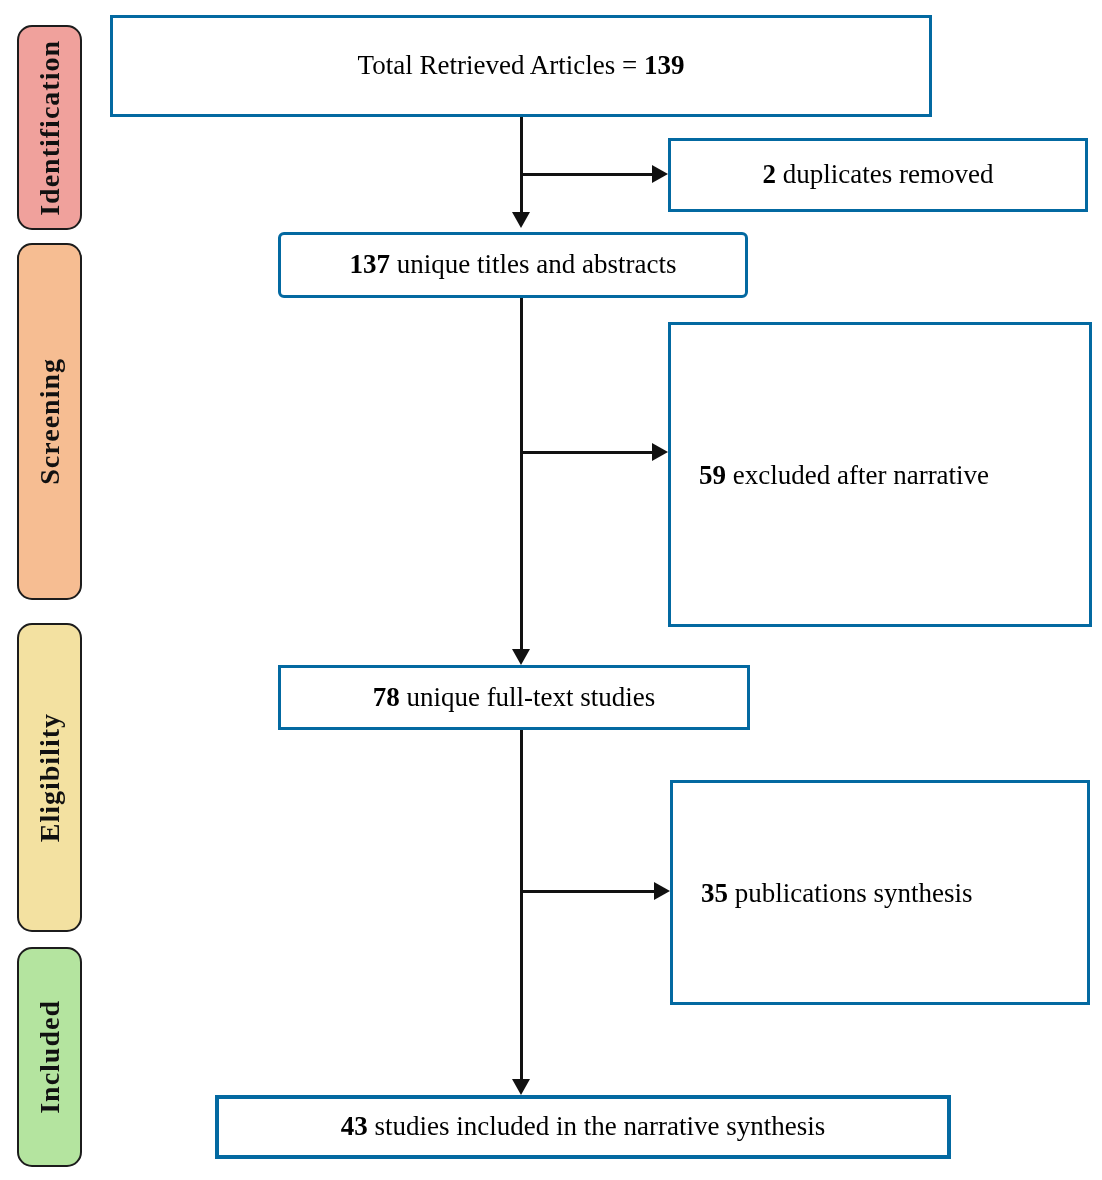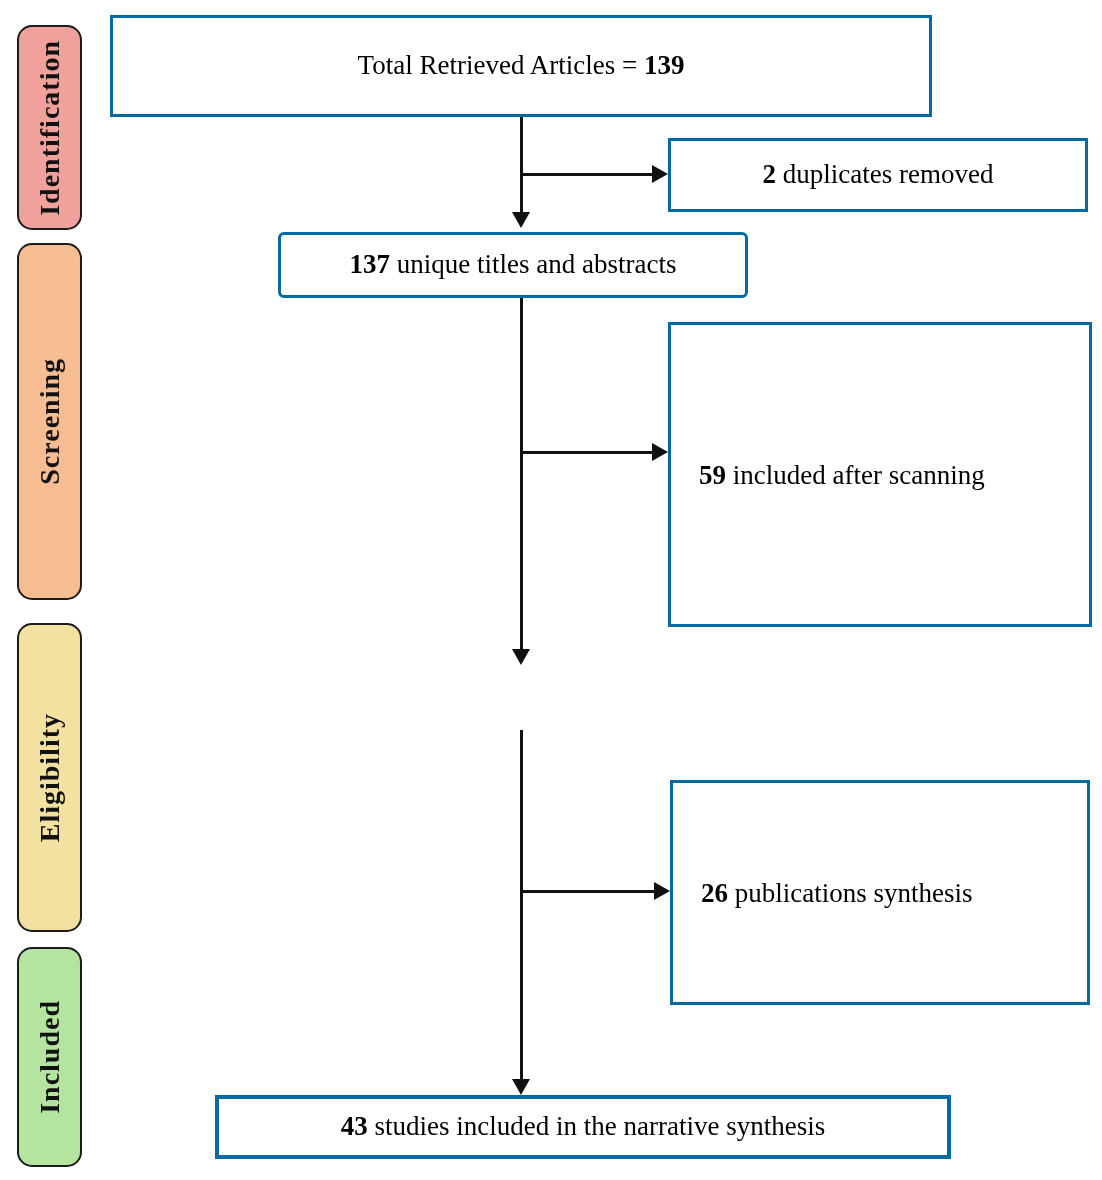--- a/index.html
+++ b/index.html
@@ -107,26 +107,29 @@
 
   <div class="fbox" style="left:668px; top:138px; width:420px; height:74px;">
     <span><b>2</b><span> duplicates removed</span></span>
   </div>
 
   <div class="fbox" style="left:278px; top:232px; width:470px; height:66px;border-radius:6px;">
     <span><b>137</b><span> unique titles and abstracts</span></span>
   </div>
 
   <div class="fbox left-align" style="left:668px; top:322px; width:424px; height:305px;">
-    <div class="tline"><b>59</b><span> included after scanning</span></div>
+    <div class="tline"><b>59</b><span> excluded after narrative</span></div>
   </div>
 
+  <div class="fbox" style="left:278px; top:665px; width:472px; height:65px;">
+    <span><b>78</b><span> unique full-text studies</span></span>
+  </div>
 
   <div class="fbox left-align" style="left:670px; top:780px; width:420px; height:225px;">
-    <div class="tline"><b>26</b><span> publications synthesis</span></div>
+    <div class="tline"><b>35</b><span> publications synthesis</span></div>
   </div>
 
   <div class="fbox thick" style="left:215px; top:1095px; width:736px; height:64px;">
     <span><b>43</b><span> studies included in the narrative synthesis</span></span>
   </div>
 
   <div class="vline" style="left:520px; top:117px; height:96px;"></div>
   <div class="arrow-down" style="left:512px; top:212px;"></div>
   <div class="hline" style="left:521px; top:173px; width:131px;"></div>
   <div class="arrow-right" style="left:652px; top:165px;"></div>

